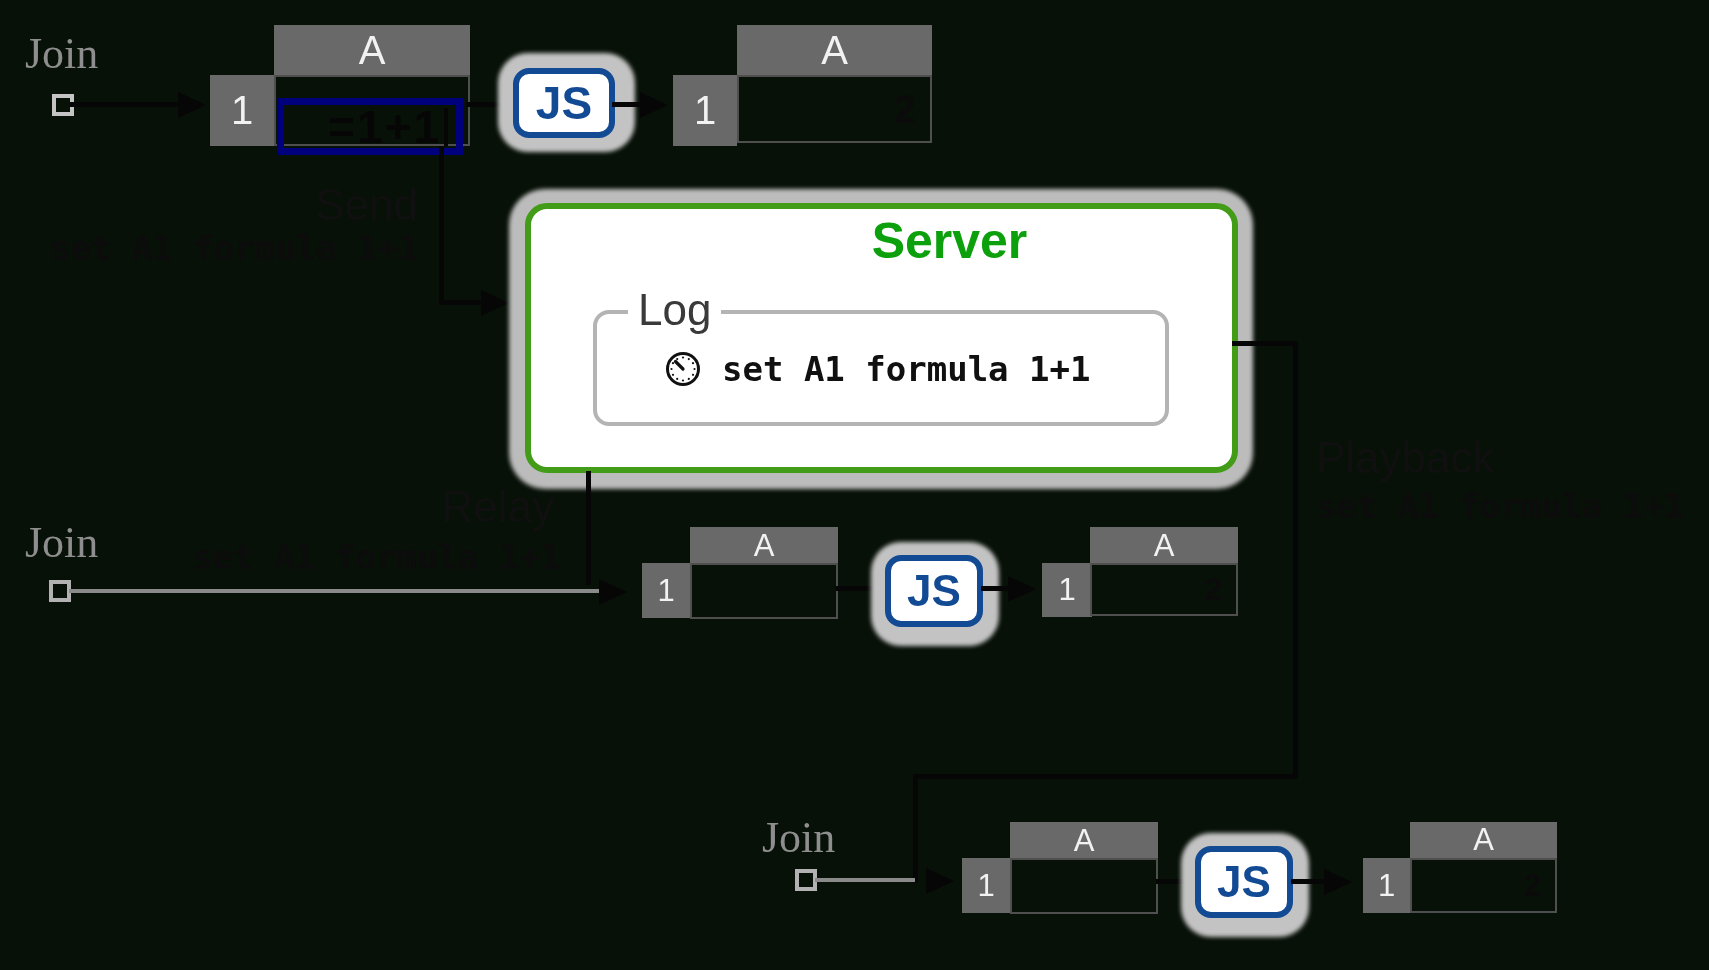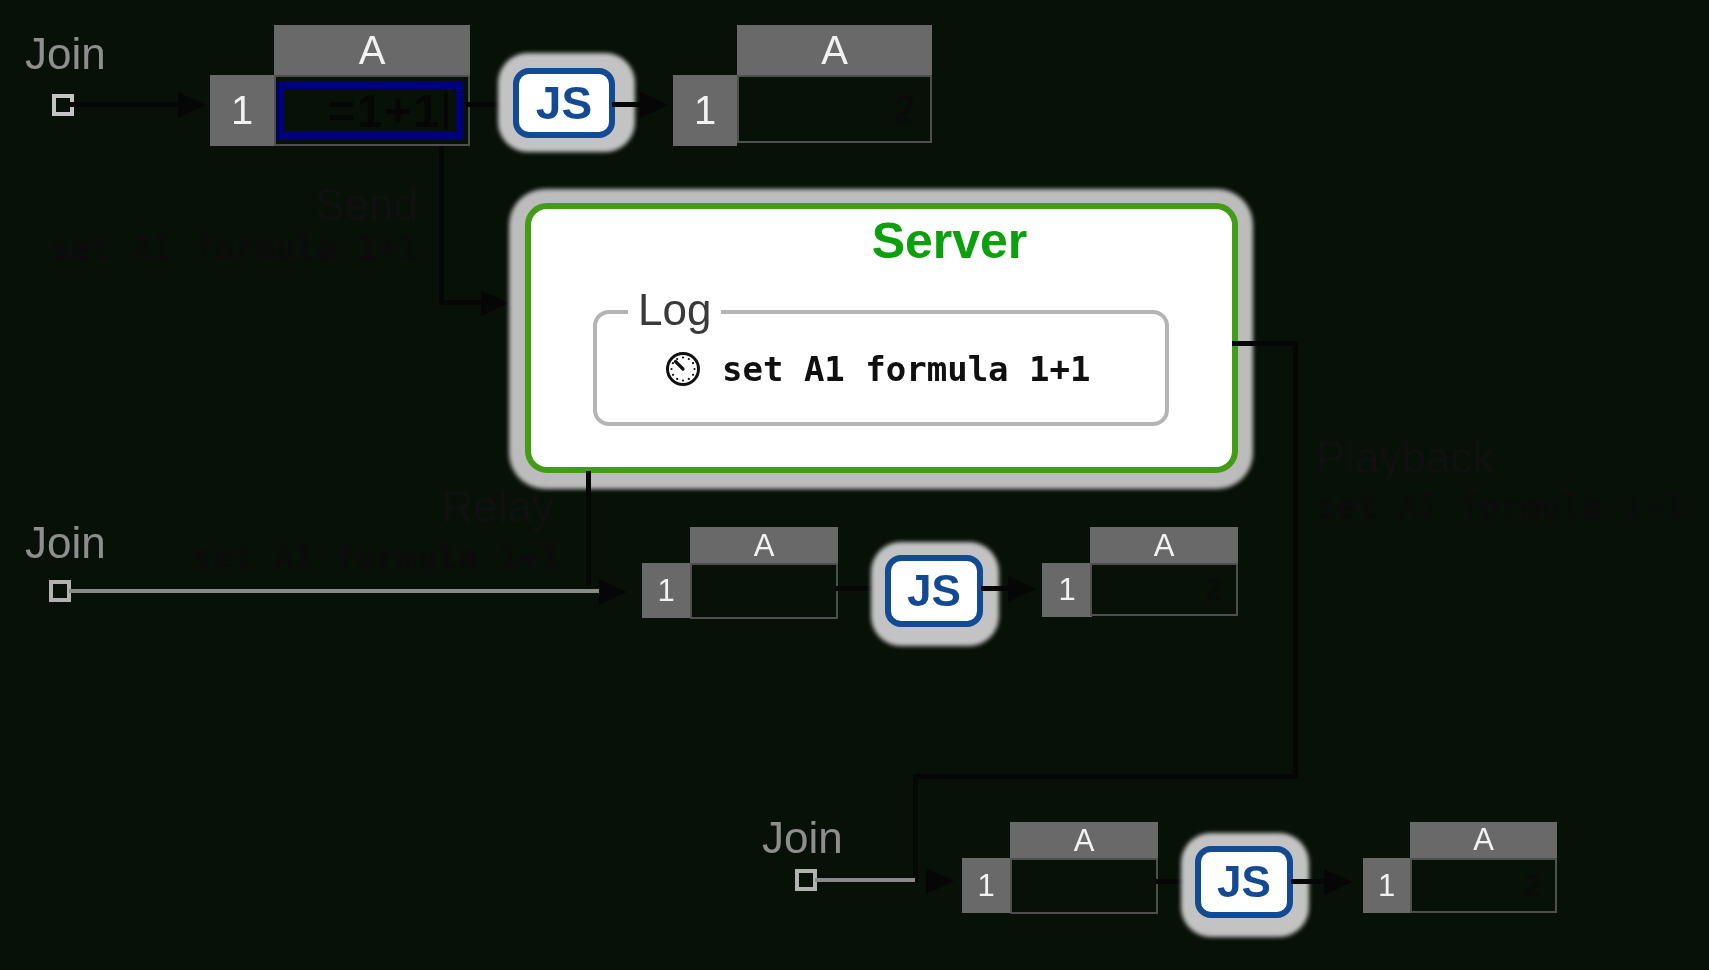--- a/index.html
+++ b/index.html
@@ -1,39 +1,39 @@
 <!DOCTYPE html>
 <html><head>
 <meta charset="utf-8">
 <style>
   html,body{margin:0;padding:0;background:#081108;}
   #canvas{position:relative;width:1709px;height:970px;background:#081108;overflow:hidden;
           font-family:"Liberation Sans",sans-serif;}
   
   .abs{position:absolute;}
-  .join-label{position:absolute;font-size:44px;color:#8e8e8e;line-height:1;}
+  .join-label{position:absolute;font-size:44px;color:#8e8e8e;line-height:1;font-family:Liberation Serif, serif;}
   .join-node{position:absolute;width:22px;height:22px;box-sizing:border-box;
              border:4px solid #b2b2b2;background:#081108;}
   .hline{position:absolute;height:5px;background:#060606;}
   .vline{position:absolute;width:5px;background:#060606;}
   .gline{position:absolute;height:4px;background:#8a8a8a;}
   .arr-r{position:absolute;width:0;height:0;border-top:13px solid transparent;
          border-bottom:13px solid transparent;border-left:28px solid #060606;}
   
   .cell-gray{position:absolute;background:#696969;color:#f2f2f2;display:flex;
              align-items:center;justify-content:center;}
   .cell-val{position:absolute;box-sizing:border-box;border:2px solid #4f4f4f;
             color:#0b0b0b;font-weight:bold;display:flex;align-items:center;
             justify-content:flex-end;}
   .big-t{font-size:40px;}
   .sm-t{font-size:31px;}
   .sel-box{position:absolute;box-sizing:border-box;border:7px solid #00007d;
            display:flex;align-items:center;justify-content:flex-end;
            padding-right:8px;color:#060606;font-weight:bold;font-size:46px;
-           letter-spacing:2px;}
+           letter-spacing:2px;margin-top:16px;}
   .caret{width:4px;height:38px;background:#060606;margin-left:3px;}
   
   .js-glow{position:absolute;background:#c3c3c3;border-radius:30px;filter:blur(2px);}
   .js-box{position:absolute;box-sizing:border-box;background:#ffffff;
           border:6px solid #134a94;border-radius:16px;color:#134a94;
           font-weight:bold;font-size:46px;display:flex;align-items:center;
           justify-content:center;}
   
   .server-glow{position:absolute;left:509px;top:189px;width:744px;height:300px;
                background:#bcbcbc;border-radius:36px;filter:blur(2px);}

